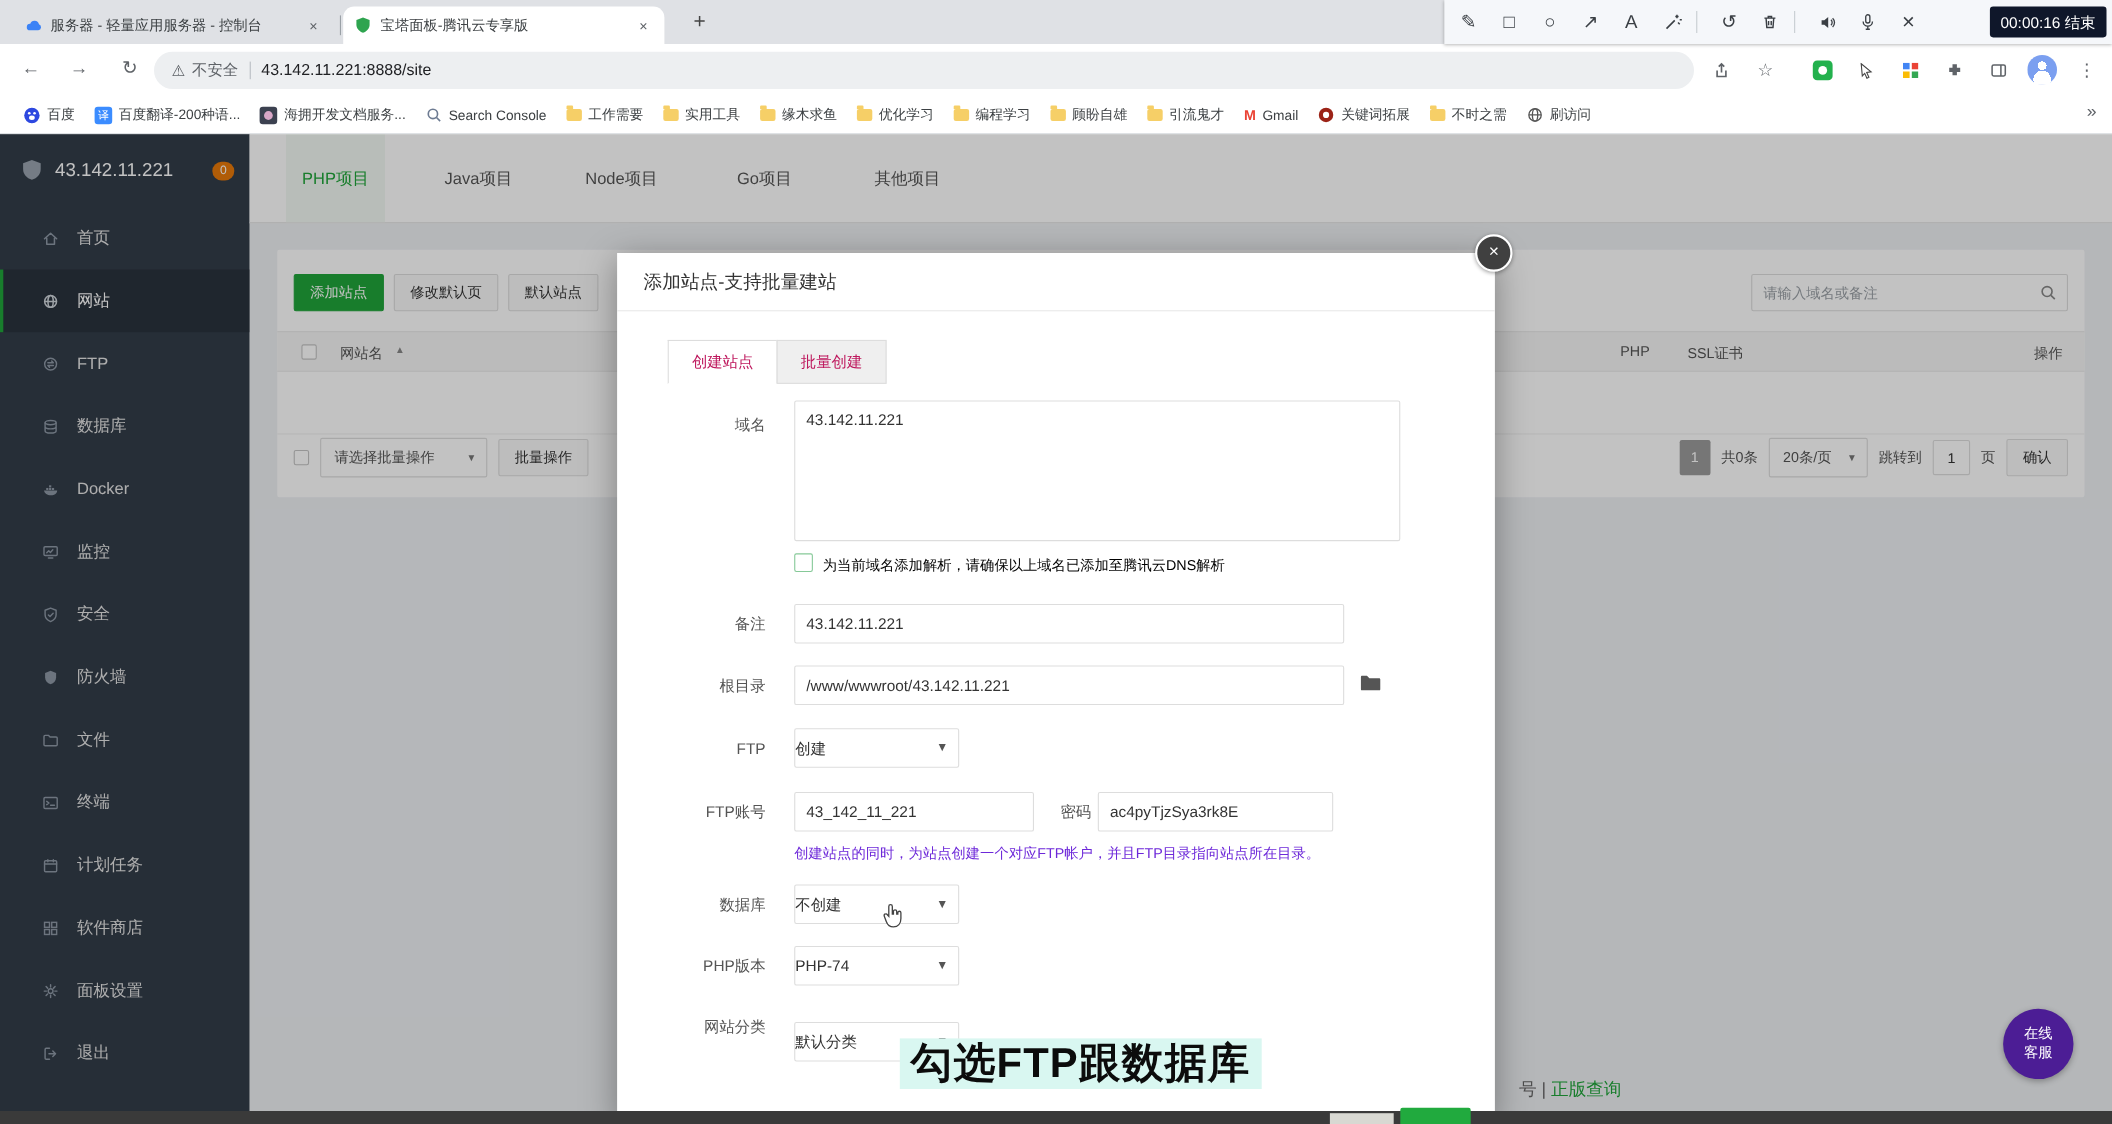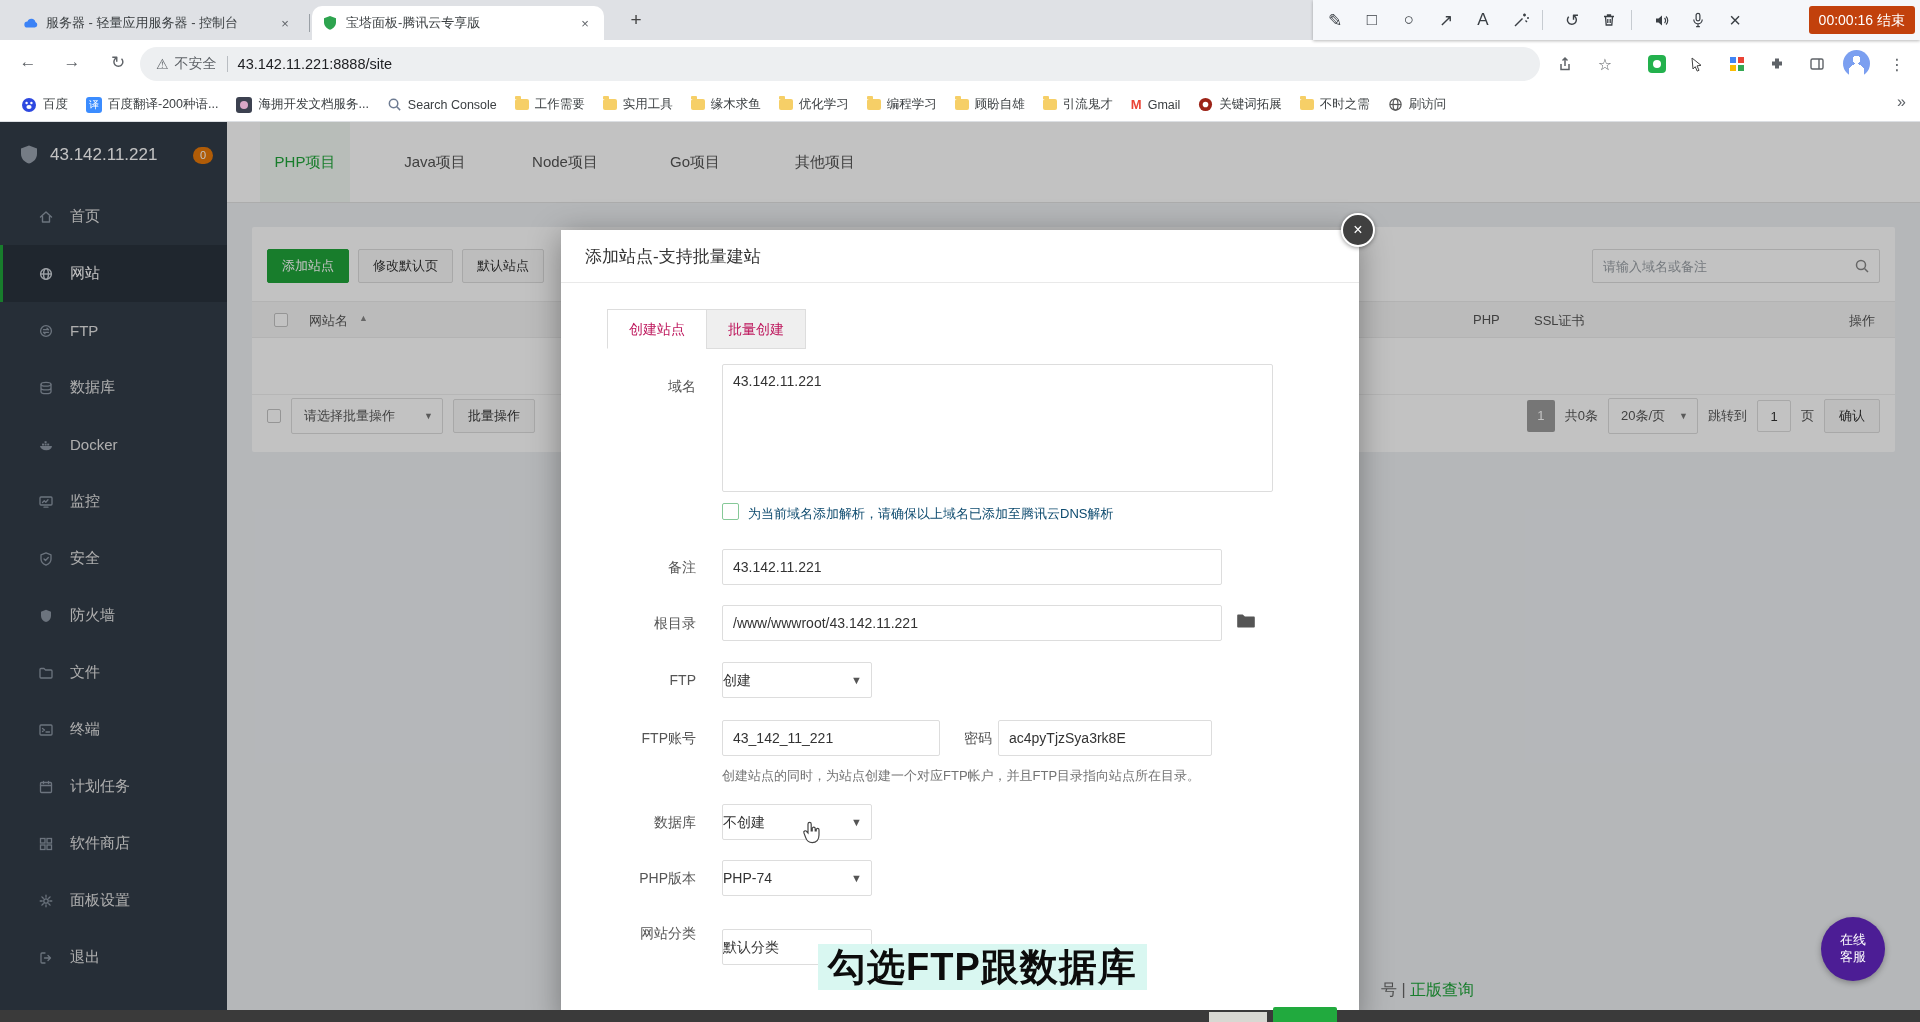--- a/index.html
+++ b/index.html
@@ -34,21 +34,21 @@
   .bk{display:flex;align-items:center;gap:6px;padding:3px 9px;white-space:nowrap}
   .folder{width:14px;height:11px;background:#f6cf67;border-radius:2px;position:relative}
   .folder:before{content:"";position:absolute;top:-3px;left:0;width:6px;height:3px;background:#f6cf67;border-radius:1px 1px 0 0}
   .bk-sq{width:16px;height:16px;border-radius:3px;display:flex;align-items:center;justify-content:center;color:#fff;font-size:10px}
   .bk-ovf{position:absolute;right:14px;top:5px;font-size:16px;color:#5f6368}
 
   
   .anno{position:absolute;left:1313px;top:0;width:607px;height:40px;background:#f5f7fa;z-index:80;display:flex;align-items:center;box-shadow:0 1px 3px rgba(0,0,0,.28)}
   .ai{width:30px;margin-left:7px;text-align:center;color:#3a3f44;font-size:17px;display:flex;align-items:center;justify-content:center;height:30px}
   .asep{width:1px;height:20px;background:#c7ccd1;margin:0 7px}
-  .rec{margin-left:auto;margin-right:5px;background:#c2410c;color:#fff;font-size:14px;height:28px;line-height:28px;padding:0 10px;border-radius:3px;white-space:nowrap}
+  .rec{margin-left:auto;margin-right:5px;background:#0f172a;color:#fff;font-size:14px;height:28px;line-height:28px;padding:0 10px;border-radius:3px;white-space:nowrap}
 
   
   .sidebar{position:absolute;left:0;top:122px;width:227px;height:900px;background:#333d49;z-index:1}
   .sb-head{height:66px;display:flex;align-items:center;padding-left:18px;color:#fff;font-size:17px;gap:10px;position:relative}
   .sb-badge{position:absolute;right:14px;top:25px;background:#e8790a;color:#fff;font-size:11px;border-radius:9px;min-width:20px;height:17px;line-height:17px;text-align:center;padding:0 4px}
   .sb-item{height:57px;display:flex;align-items:center;padding-left:38px;gap:16px;color:#e5e5e5;font-size:15px}
   .sb-item.active{background:#2a323d;color:#fff;border-left:3px solid #20a53a;padding-left:35px}
 
   .main{position:absolute;left:227px;top:122px;width:1693px;height:900px;background:#eef1f4;z-index:1}
   .ptabs{height:81px;background:#fff;border-bottom:1px solid #e3e3e3;display:flex;padding-left:33px}
@@ -88,22 +88,22 @@
   .m-close{position:absolute;right:-16px;top:-17px;width:34px;height:34px;border-radius:50%;background:#404040;border:2px solid #fff;color:#fff;text-align:center;line-height:29px;font-size:16px;z-index:22;box-shadow:0 1px 4px rgba(0,0,0,.4)}
   .m-tabs{position:absolute;left:46px;top:79px;display:flex}
   .m-tab{width:100px;height:40px;line-height:38px;text-align:center;font-size:14px;color:#be185d;background:#efefef;border:1px solid #ddd}
   .m-tab + .m-tab{margin-left:-1px}
   .m-tab.active{background:#fff;border-bottom-color:#fff}
   .f-label{position:absolute;width:135px;text-align:right;font-size:14px;color:#555;line-height:36px}
   .f-input{position:absolute;height:36px;border:1px solid #ddd;border-radius:2px;font-size:14px;color:#333;padding:0 10px;outline:none;background:#fff}
   .f-area{position:absolute;left:161px;top:134px;width:551px;height:128px;border:1px solid #ddd;border-radius:2px;font-size:14px;color:#333;padding:8px 10px;resize:none;outline:none;font-family:inherit}
   .f-select{position:absolute;width:150px;height:36px;border:1px solid #ddd;border-radius:2px;background:#fff;font-size:14px;color:#333;line-height:34px;padding-left:0}
   .m-cbx{position:absolute;left:161px;top:273px;width:17px;height:17px;border:1px solid #86c998;border-radius:2px;background:#fff}
-  .m-cbx-txt{position:absolute;left:187px;top:275px;font-size:13px;color:#0c4a6e}
-  .m-hint{position:absolute;left:161px;top:537px;font-size:13px;color:#737373}
+  .m-cbx-txt{position:absolute;left:187px;top:275px;font-size:13px;color:#000000}
+  .m-hint{position:absolute;left:161px;top:537px;font-size:13px;color:#6d28d9}
   .m-folder{position:absolute;left:674px;top:380px;width:24px;height:24px}
   .handcur{position:absolute;left:238px;top:590px;z-index:23}
 
   
   .strip{position:absolute;left:0;top:1010px;width:100%;height:12px;background:#3a3a3a;z-index:25}
   .frag1{position:absolute;left:1209px;top:1012px;width:58px;height:10px;background:#d8d8d2;z-index:26}
   .frag2{position:absolute;left:1273px;top:1007px;width:64px;height:15px;background:#21aa3e;border-radius:2px 2px 0 0;z-index:26}
   .caption{position:absolute;left:818px;top:944px;z-index:40;background:#d9f7f1;padding:0 10px;font-size:38px;font-weight:800;color:#0c0c0c;height:46px;line-height:46px;letter-spacing:1px;white-space:nowrap}
   .service{position:absolute;left:1821px;top:917px;width:64px;height:64px;border-radius:50%;background:#4c1d95;z-index:30;color:#fff;font-size:13px;display:flex;flex-direction:column;align-items:center;justify-content:center;line-height:1.3;box-shadow:0 2px 6px rgba(0,0,0,.3)}
 </style>

